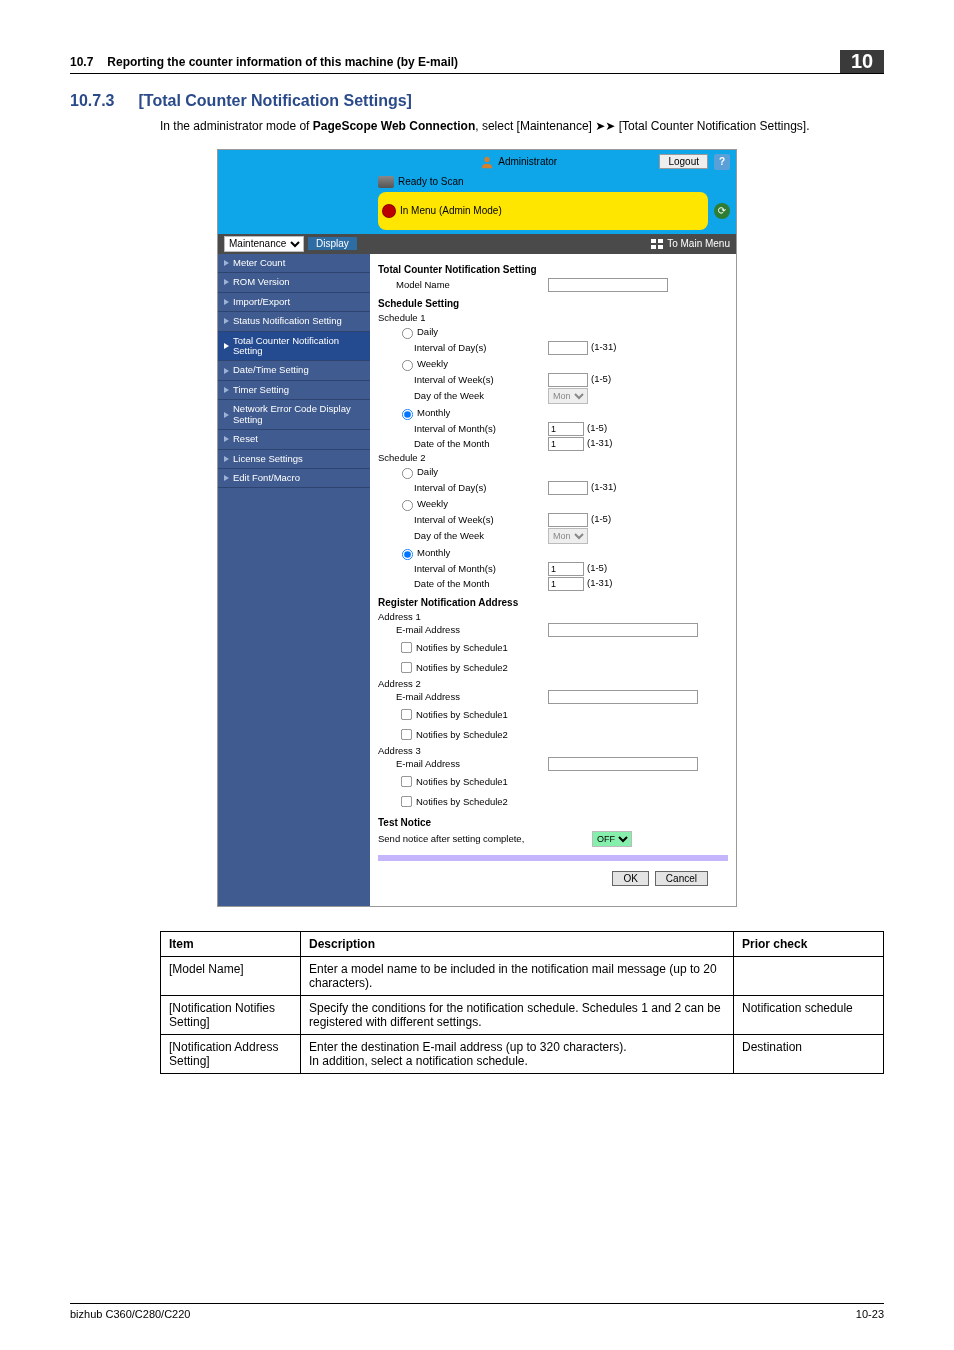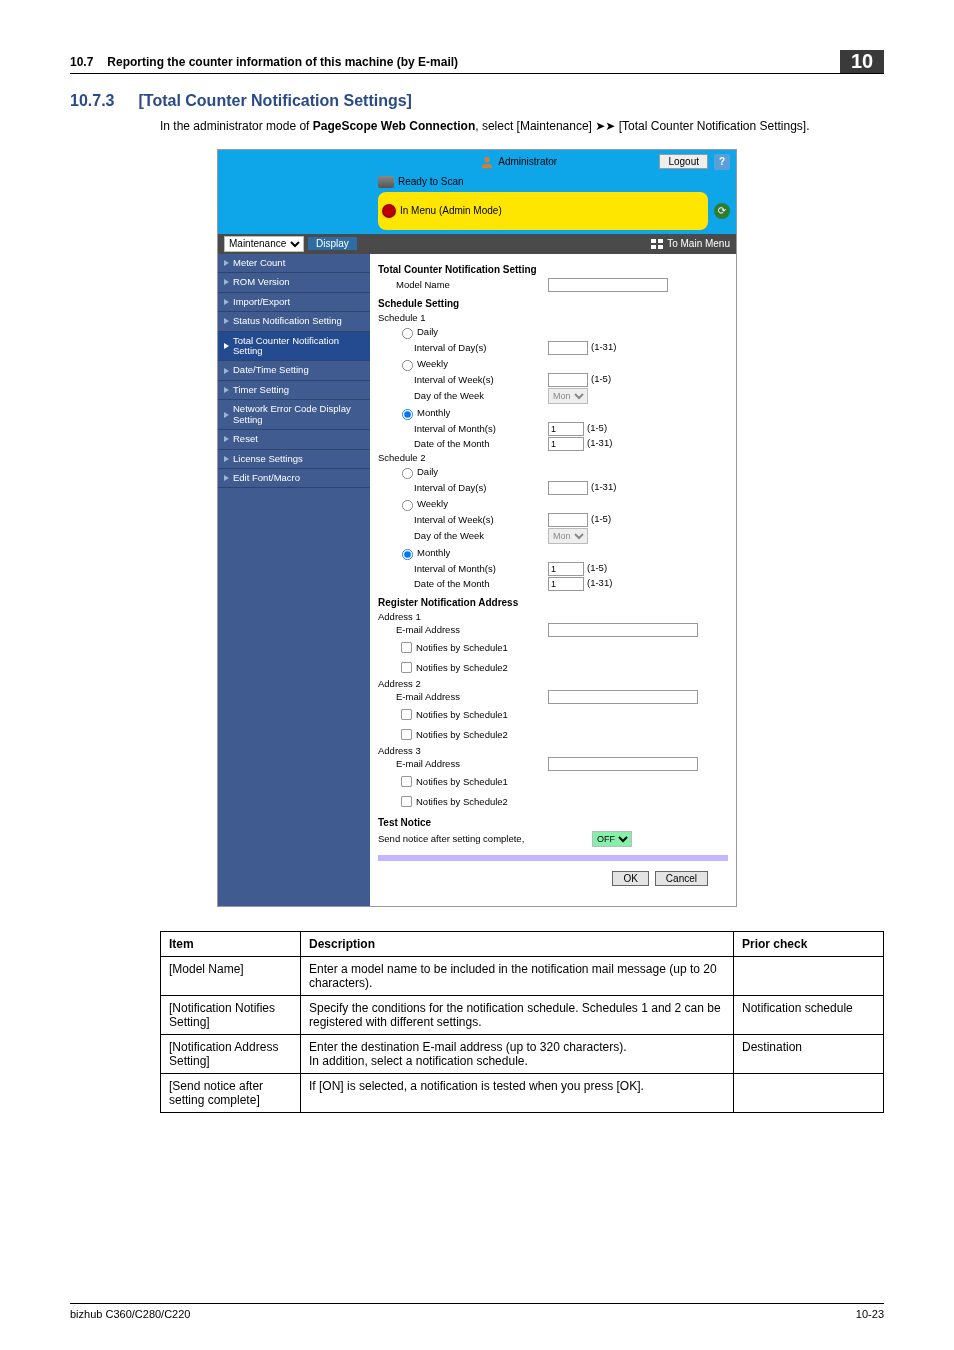--- a/index.html
+++ b/index.html
@@ -535,25 +535,20 @@
       <td class="col1">[Notification Notifies Setting]</td>
       <td>Specify the conditions for the notification schedule. Schedules 1 and 2 can be registered with different settings.</td>
       <td class="col3">Notification schedule</td>
     </tr>
     <tr>
       <td class="col1">[Notification Address Setting]</td>
       <td style="white-space:pre-line">Enter the destination E-mail address (up to 320 characters).
 In addition, select a notification schedule.</td>
       <td class="col3">Destination</td>
     </tr>
-    <tr>
-      <td class="col1">[Send notice after setting complete]</td>
-      <td>If [ON] is selected, a notification is tested when you press [OK].</td>
-      <td class="col3"></td>
-    </tr>
   </tbody>
     </table>
 
 </div>
 
 <div class="footer">
   <span>bizhub C360/C280/C220</span>
   <span>10-23</span>
 </div>
 

